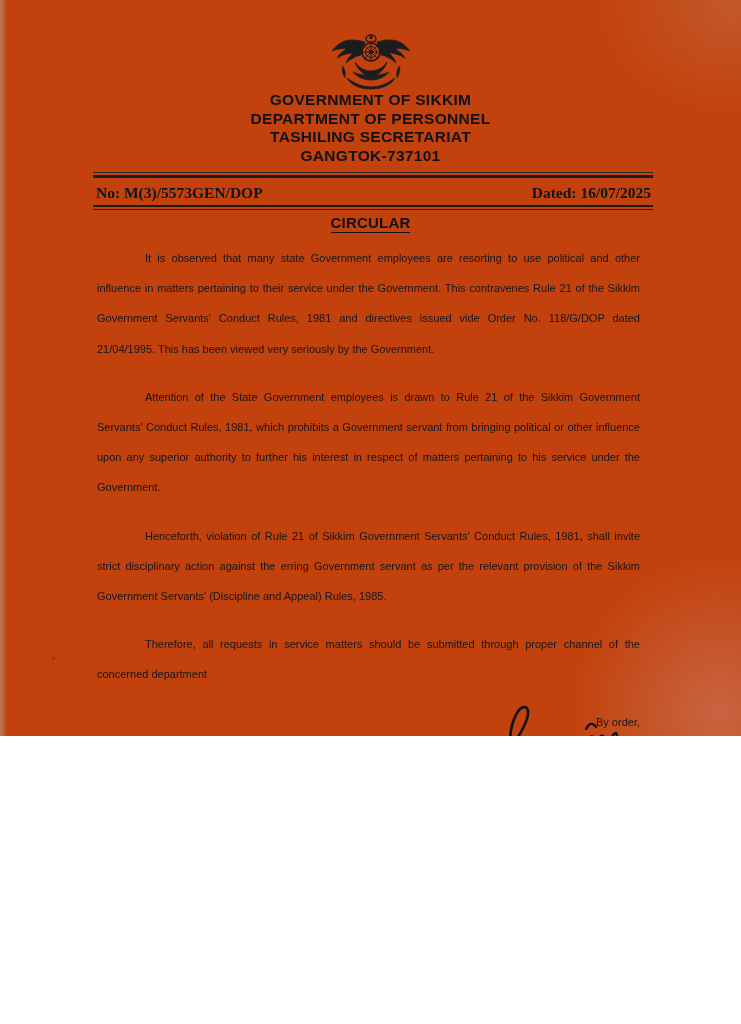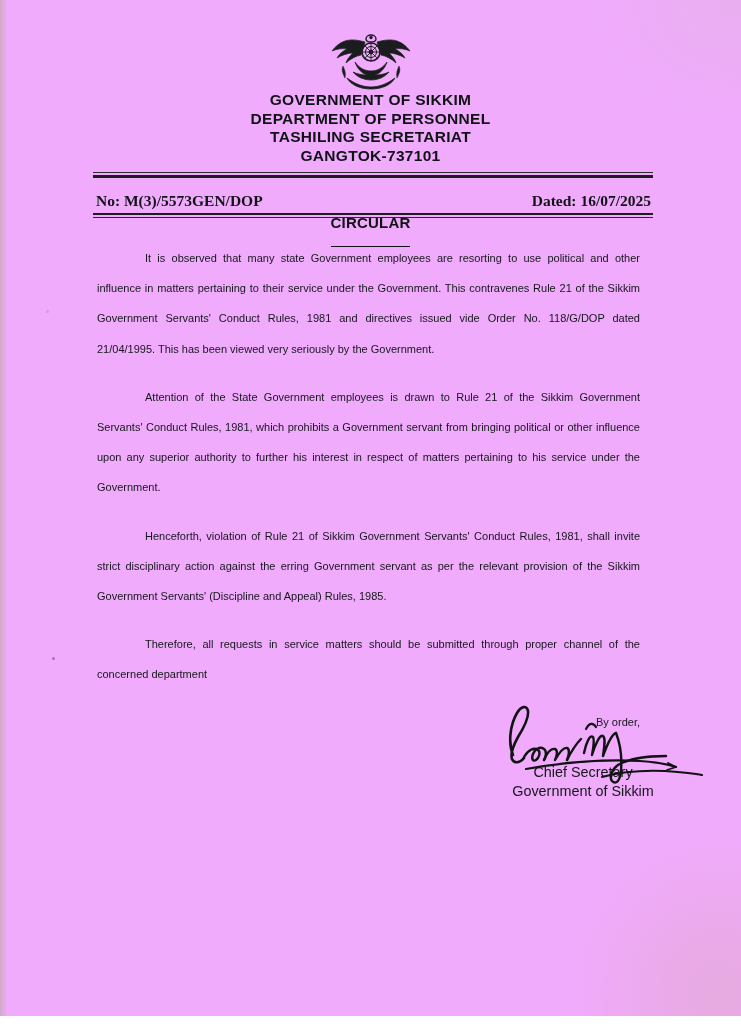--- a/index.html
+++ b/index.html
@@ -5,23 +5,23 @@
 <style>
   html, body {
     margin: 0;
     padding: 0;
     background: #ffffff;
   }
 
   .page {
     position: relative;
     width: 741px;
-    height: 1016px;
+    height: 736px;
     margin: 0 auto;
-    background: #f0abfc;
+    background: #c2410c;
     overflow: hidden;
     font-family: "Liberation Sans", sans-serif;
     color: #15161a;
   }
 
   
   .scan-edge-left {
     position: absolute;
     left: 0; top: 0;
     width: 7px; height: 1024px;
@@ -91,41 +91,41 @@
   }
   .rule-thick {
     height: 2.5px;
     background: #1d1d1f;
   }
   .rule-gap { height: 2px; }
   .refrow {
     display: flex;
     justify-content: space-between;
     align-items: flex-end;
-    padding: 14px 2px 3px 3px;
+    padding: 6px 2px 3px 3px;
     font-family: "Liberation Serif", serif;
     font-weight: bold;
     font-size: 15.5px;
     color: #121317;
   }
 
   
   .circular-title {
     position: absolute;
     left: 0; right: 0;
     top: 214px;
     text-align: center;
     font-weight: bold;
     font-size: 15px;
     letter-spacing: 0.2px;
     color: #111216;
   }
   .circular-title span {
     border-bottom: 1.6px solid #111216;
-    padding-bottom: 15px;
+    padding-bottom: 1px;
     margin-top: 37px;
   }
 
   
   .body-text {
     position: absolute;
     left: 97px;
     width: 543px;
     top: 243px;
   }

